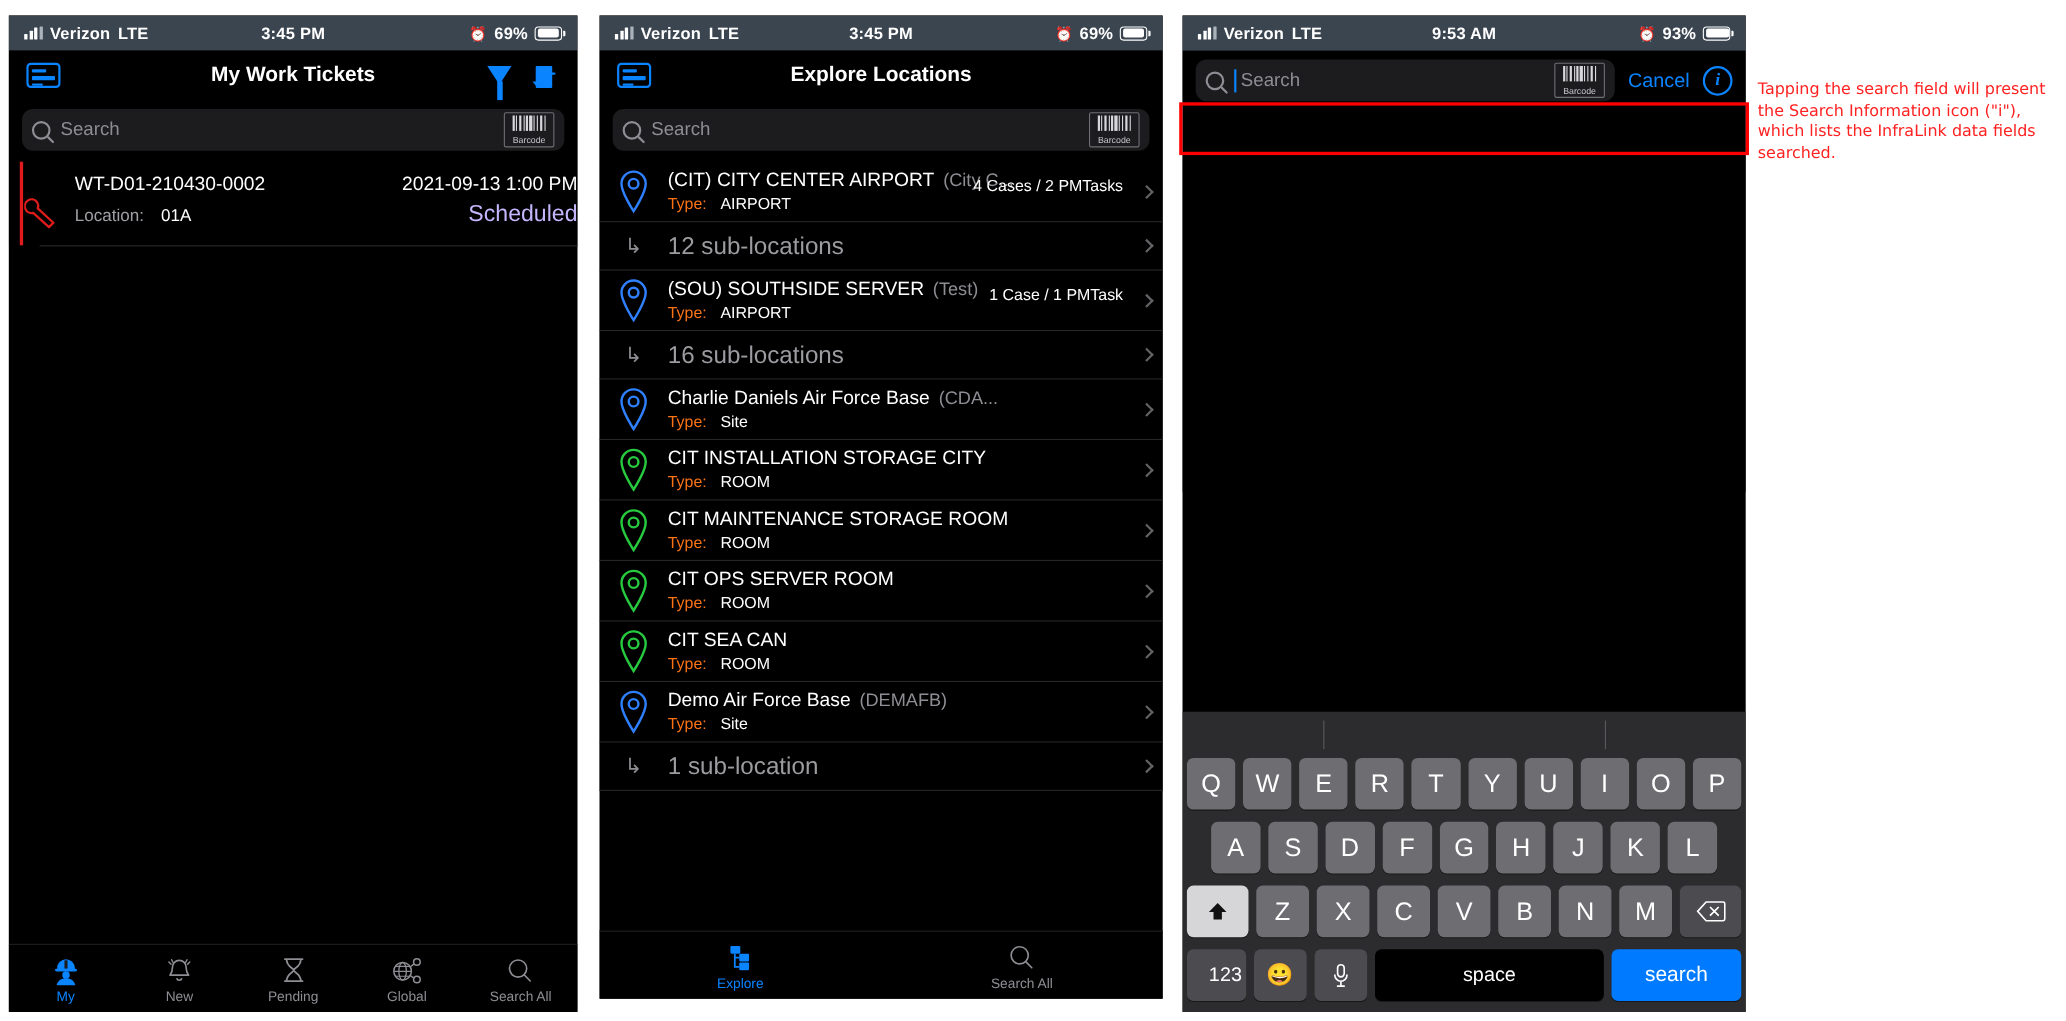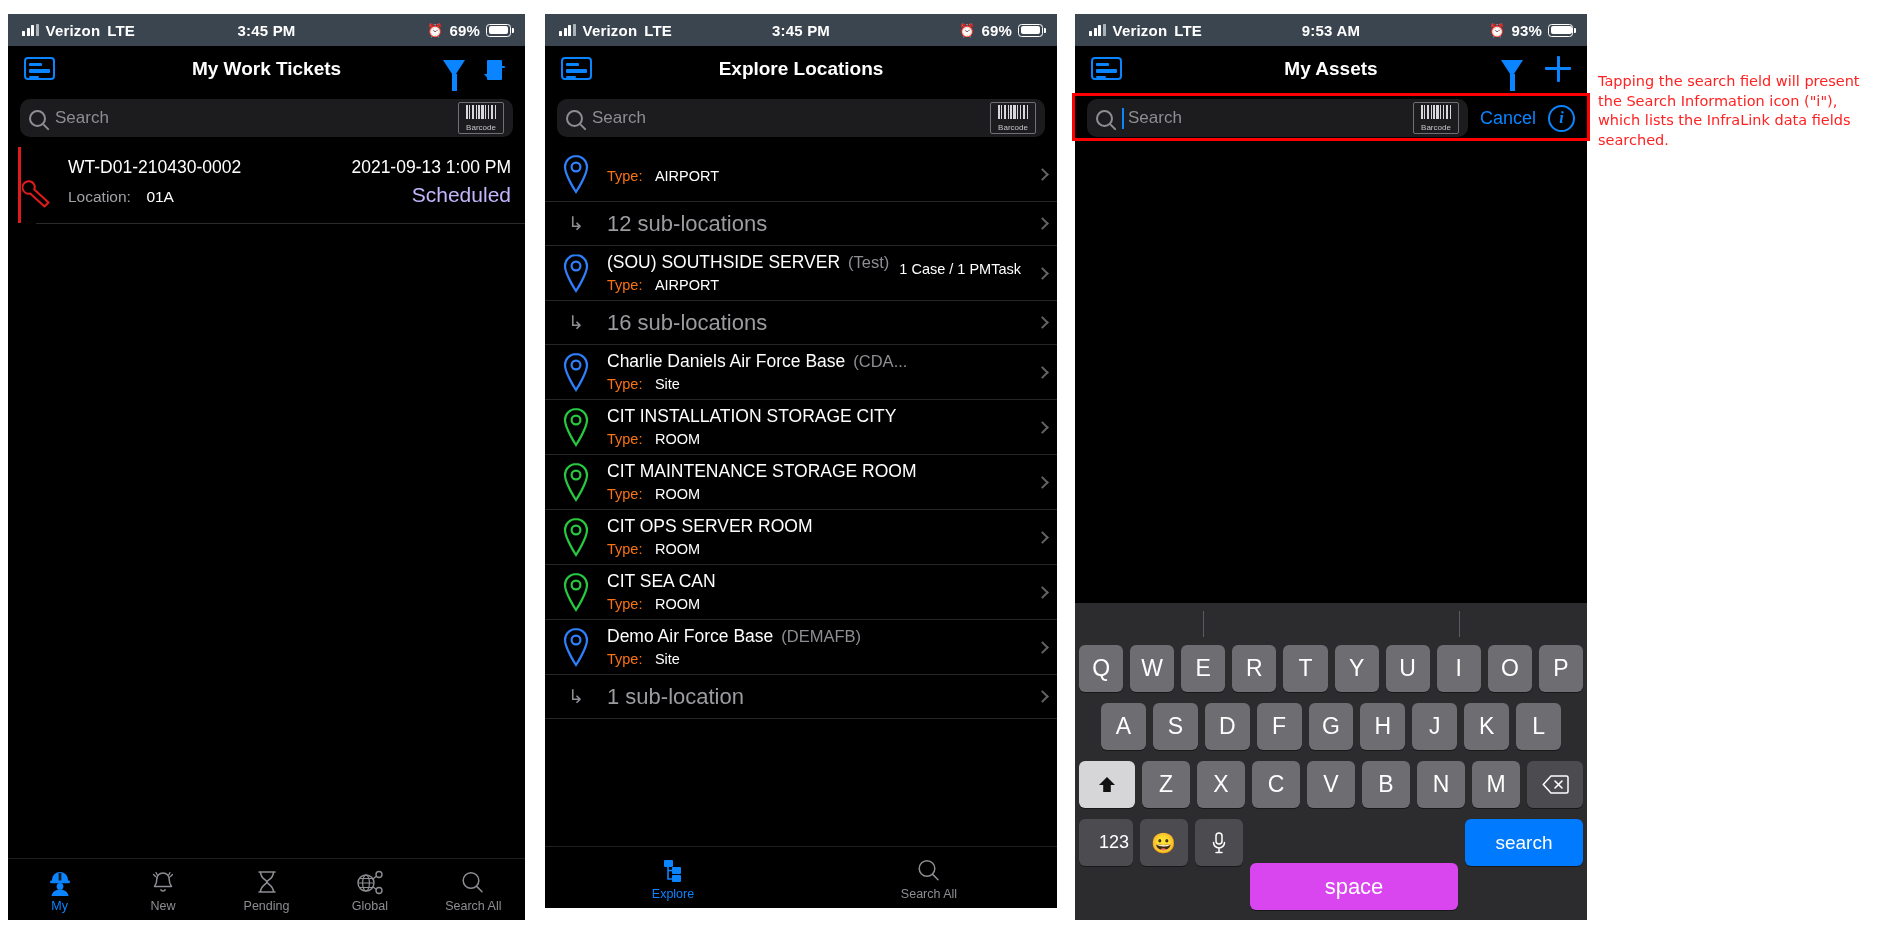--- a/index.html
+++ b/index.html
@@ -117,21 +117,21 @@
 
   
   .wt-list { background:#000; }
   .wt-row { position: relative; display:flex; padding: 10px 0 12px 0; }
   .wt-row::before {
     content:''; position:absolute; left:10px; top:0; bottom:0; width:3px; background:#e01b1b;
   }
   .wt-icon { width: 60px; display:flex; align-items:flex-start; justify-content:center; padding-top: 22px; }
   .wrench { width:32px; height:32px; position:relative; }
   .wrench svg { display:block; }
-  .wt-body { flex:1; padding-right: 14px; }
+  .wt-body { flex:1; }
   .wt-line1 { display:flex; justify-content:space-between; align-items:baseline; }
   .wt-id { color:#fff; font-size:17.5px; }
   .wt-date { color:#fff; font-size:17.5px; }
   .wt-line2 { display:flex; justify-content:space-between; align-items:baseline; margin-top:5px; }
   .wt-lockey { color:#a0a0a6; font-size:15.5px; }
   .wt-locval { color:#fff; font-size:15.5px; margin-left:11px; }
   .wt-status { color:#c4b5fd; font-size:21px; }
   .wt-line3 { display:flex; justify-content:space-between; align-items:flex-start; margin-top:5px; }
   .wt-sumkey { color:#a0a0a6; font-size:15.5px; padding-top:1px; }
   .wt-sumval { color:#fff; font-size:15.5px; margin-left:10px; flex:1; max-width: 265px; line-height:1.3; }
@@ -173,21 +173,21 @@
   .key {
     background:#6d6d72; border-radius:6px; height:47px; min-width:42px; flex:1;
     color:#fff; font-size:23px; display:flex; align-items:center; justify-content:center;
     box-shadow: 0 1px 0 rgba(0,0,0,.45);
   }
   .kb-row.r2 { padding:0 26px; }
   .kb-row.r3 { padding:0 4px; }
   .key.wide { flex:0 0 56px; min-width:56px; }
   .key.shift { background:#d6d6d8; }
   .key.dark { background:#4b4b50; }
-  .key.space { flex: 1 1 auto; font-size:22px; background:#d946ef;margin-top:44px; }
+  .key.space { flex: 1 1 auto; font-size:18px; background:#000000; }
   .key.search { background:#007aff; font-size:19px; flex:0 0 118px; }
   .key.num { background:#4b4b50; font-size:18px; flex:0 0 54px; min-width:54px;padding-left:16px; }
   .key.sm { background:#4b4b50; flex:0 0 48px; min-width:48px; font-size:20px; }
   .kb-row.r4 { gap:7px; padding:0 4px; margin-bottom:4px; }
 
   
   .annot-box {
     position:absolute; border:3px solid #ff0000; pointer-events:none;
   }
   #annot-search { left: 1072px; top: 93px; width: 518px; height: 48px; }
@@ -405,20 +405,25 @@
     <div class="loc-list">
 
       <div class="loc-row">
         <div class="loc-pin">
           <svg width="34" height="42" viewBox="0 0 34 42">
               <path d="M17 3c-6.1 0-11 4.9-11 11 0 8.3 11 25 11 25s11-16.7 11-25c0-6.1-4.9-11-11-11z" fill="none" stroke="#2f80ff" stroke-width="2.2"></path>
               <circle cx="17" cy="14" r="4.4" fill="none" stroke="#2f80ff" stroke-width="2.2"></circle>
             </svg>
         </div>
         <div class="loc-body">
+          <div class="loc-title-row">
+            <span class="loc-name">(CIT) CITY CENTER AIRPORT</span>
+            <span class="loc-code">(City C...</span>
+            <span class="loc-counts">4 Cases / 2 PMTasks</span>
+          </div>
           <div class="loc-type">
             <span class="loc-type-k">Type:</span>
             <span class="loc-type-v">AIRPORT</span>
           </div>
         </div>
         <div class="chev">
             <i></i>
           </div>
       </div>
 
@@ -649,32 +654,20 @@
       <div class="sb-time">9:53 AM</div>
       <div class="sb-right">
         <span class="alarm">⏰</span>
         <span>93%</span>
         <span class="batt">
             <i style="width:21px"></i>
           </span>
       </div>
     </div>
 
-    <div class="navbar">
-      <div class="card-icon">
-          <i></i>
-          <i></i>
-          <i></i>
-        </div>
-      <div class="nav-title">My Assets</div>
-      <div class="nav-right">
-        <div class="funnel"></div>
-        <div class="plusicon"></div>
-      </div>
-    </div>
 
     <div class="searchwrap">
       <div class="searchbar">
         <span class="mag"></span>
         <span class="caret"></span>
         <span class="search-ph">Search</span>
         <span class="barcode">
           <span class="bc-lines">
             <i style="width:1.5px"></i>
               <i style="width:1px"></i>

